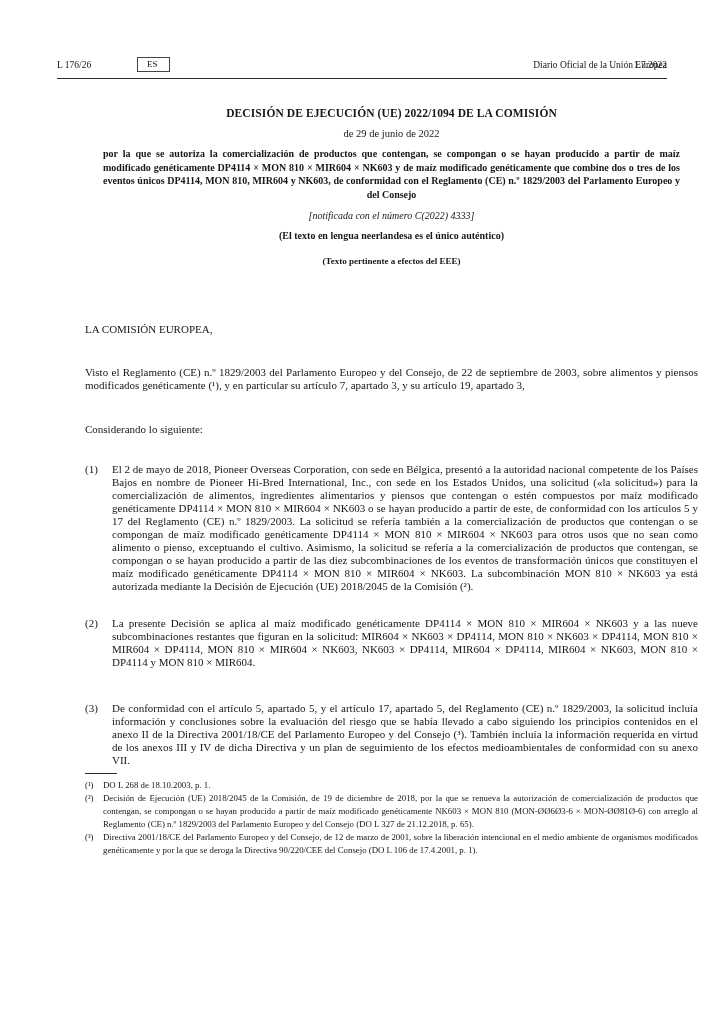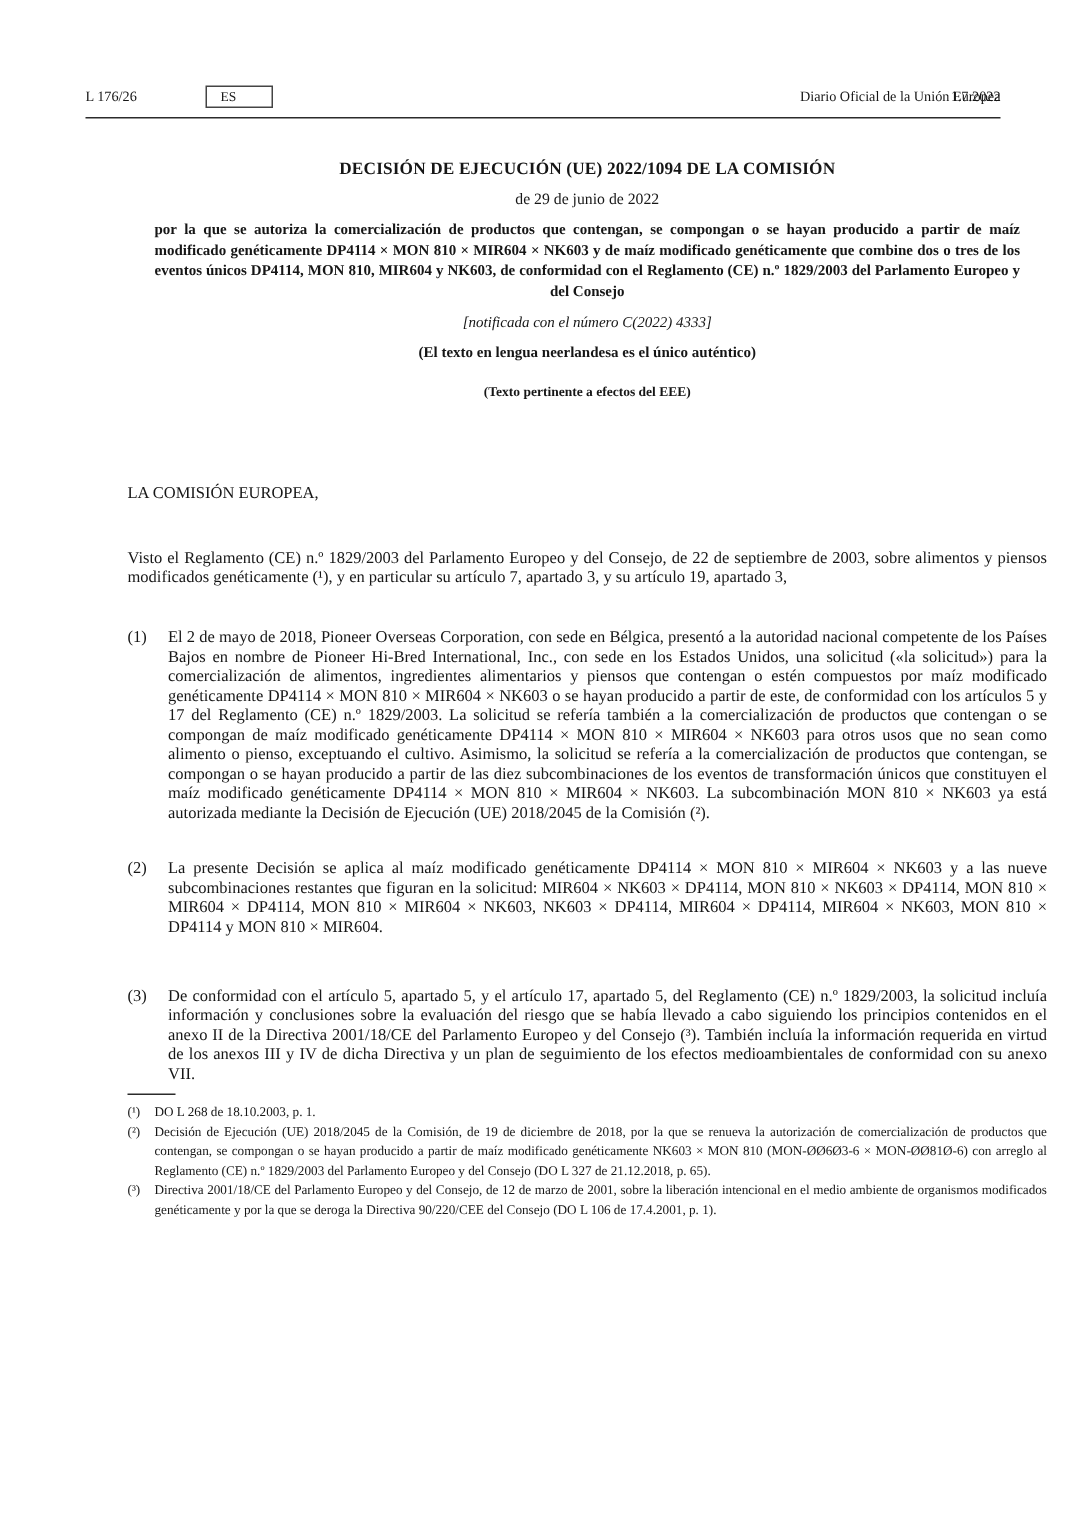--- a/index.html
+++ b/index.html
@@ -19,21 +19,21 @@
   .oj-header {
     position: relative;
     height: 16px;
     margin: 0 57px;
     font-size: 9.5px;
   }
   .oj-header .page-ref { position: absolute; left: 0; top: 2px; }
   .oj-header .lang-badge {
     position: absolute; left: 80px; top: -1px;
     border: 1px solid #444;
-    padding: 1px 23px 2px 9px;
+    padding: 1px 11px 2px 9px;
     font-size: 9px;
   }
   .oj-header .journal-title { position: absolute; left: 0; right: 0; top: 2px; text-align: right; }
   .oj-header .issue-date { position: absolute; right: 0; top: 2px; text-align: right; }
   .header-rule {
     margin: 4px 57px 0 57px;
     border: 0;
     border-top: 1px solid #2b2b2b;
     height: 0;
   }
@@ -123,20 +123,21 @@
     <h1 class="doc-title-1">DECISIÓN DE EJECUCIÓN (UE) 2022/1094 DE LA COMISIÓN</h1>
     <div class="doc-title-2">de 29 de junio de 2022</div>
     <p class="doc-subject">por la que se autoriza la comercialización de productos que contengan, se compongan o se hayan producido a partir de maíz modificado genéticamente DP4114 × MON 810 × MIR604 × NK603 y de maíz modificado genéticamente que combine dos o tres de los eventos únicos DP4114, MON 810, MIR604 y NK603, de conformidad con el Reglamento (CE) n.º 1829/2003 del Parlamento Europeo y del Consejo</p>
     <div class="doc-notified">[notificada con el número C(2022) 4333]</div>
     <div class="doc-authentic">(El texto en lengua neerlandesa es el único auténtico)</div>
     <div class="doc-eea">(Texto pertinente a efectos del EEE)</div>
 
     <div class="body-text">
       <p class="p-opening">LA COMISIÓN EUROPEA,</p>
       <p class="p-citation2">Visto el Reglamento (CE) n.º 1829/2003 del Parlamento Europeo y del Consejo, de 22 de septiembre de 2003, sobre alimentos y piensos modificados genéticamente (¹), y en particular su artículo 7, apartado 3, y su artículo 19, apartado 3,</p>
+      <p class="p-considerando">Considerando lo siguiente:</p>
 
       <div class="recital recital-1">
         <span class="recital-num">(1)</span>
         <p class="recital-body">El 2 de mayo de 2018, Pioneer Overseas Corporation, con sede en Bélgica, presentó a la autoridad nacional competente de los Países Bajos en nombre de Pioneer Hi-Bred International, Inc., con sede en los Estados Unidos, una solicitud («la solicitud») para la comercialización de alimentos, ingredientes alimentarios y piensos que contengan o estén compuestos por maíz modificado genéticamente DP4114 × MON 810 × MIR604 × NK603 o se hayan producido a partir de este, de conformidad con los artículos 5 y 17 del Reglamento (CE) n.º 1829/2003. La solicitud se refería también a la comercialización de productos que contengan o se compongan de maíz modificado genéticamente DP4114 × MON 810 × MIR604 × NK603 para otros usos que no sean como alimento o pienso, exceptuando el cultivo. Asimismo, la solicitud se refería a la comercialización de productos que contengan, se compongan o se hayan producido a partir de las diez subcombinaciones de los eventos de transformación únicos que constituyen el maíz modificado genéticamente DP4114 × MON 810 × MIR604 × NK603. La subcombinación MON 810 × NK603 ya está autorizada mediante la Decisión de Ejecución (UE) 2018/2045 de la Comisión (²).</p>
       </div>
 
       <div class="recital recital-2">
         <span class="recital-num">(2)</span>
         <p class="recital-body">La presente Decisión se aplica al maíz modificado genéticamente DP4114 × MON 810 × MIR604 × NK603 y a las nueve subcombinaciones restantes que figuran en la solicitud: MIR604 × NK603 × DP4114, MON 810 × NK603 × DP4114, MON 810 × MIR604 × DP4114, MON 810 × MIR604 × NK603, NK603 × DP4114, MIR604 × DP4114, MIR604 × NK603, MON 810 × DP4114 y MON 810 × MIR604.</p>
       </div>

